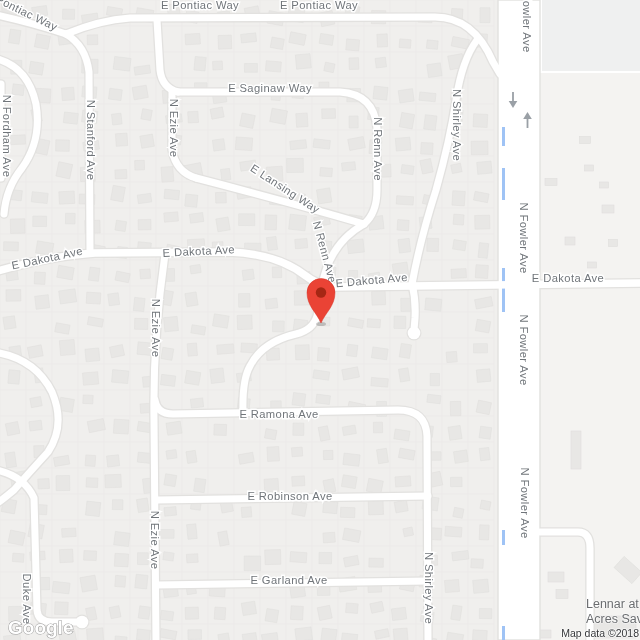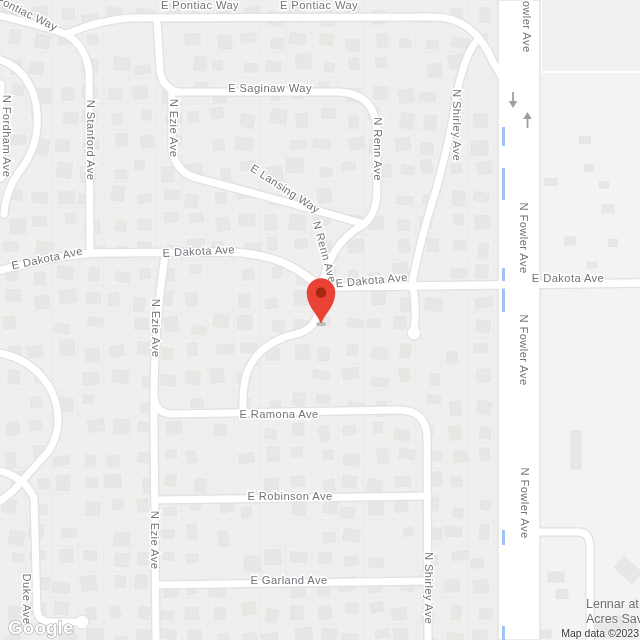--- a/index.html
+++ b/index.html
@@ -609,14 +609,14 @@
         <ellipse cx="0" cy="1" rx="5" ry="2" fill="rgba(60,60,60,0.25)"></ellipse>
         <path d="M0 0 C -4.5 -10.5 -14 -17 -14 -30.5 A 14 14 0 1 1 14 -30.5 C 14 -17 4.5 -10.5 0 0 Z" fill="#EA4335" stroke="#D93025" stroke-width="0.5"></path>
         <circle cx="0" cy="-30.5" r="5.2" fill="#A52714"></circle>
       </g>
       <text x="8" y="634" font-size="19" font-weight="bold" fill="#ffffff" stroke="#9e9e9e" stroke-width="1.1" paint-order="stroke" font-family="&quot;Liberation Sans&quot;,sans-serif">Google</text>
     </svg>
   <div class="poi-label">
     <div>Lennar at</div>
     <div>Acres Sav</div>
   </div>
-  <div class="attribution">Map data ©2023</div>
+  <div class="attribution">Map data ©2018</div>
 </div>
 
 </body></html>

